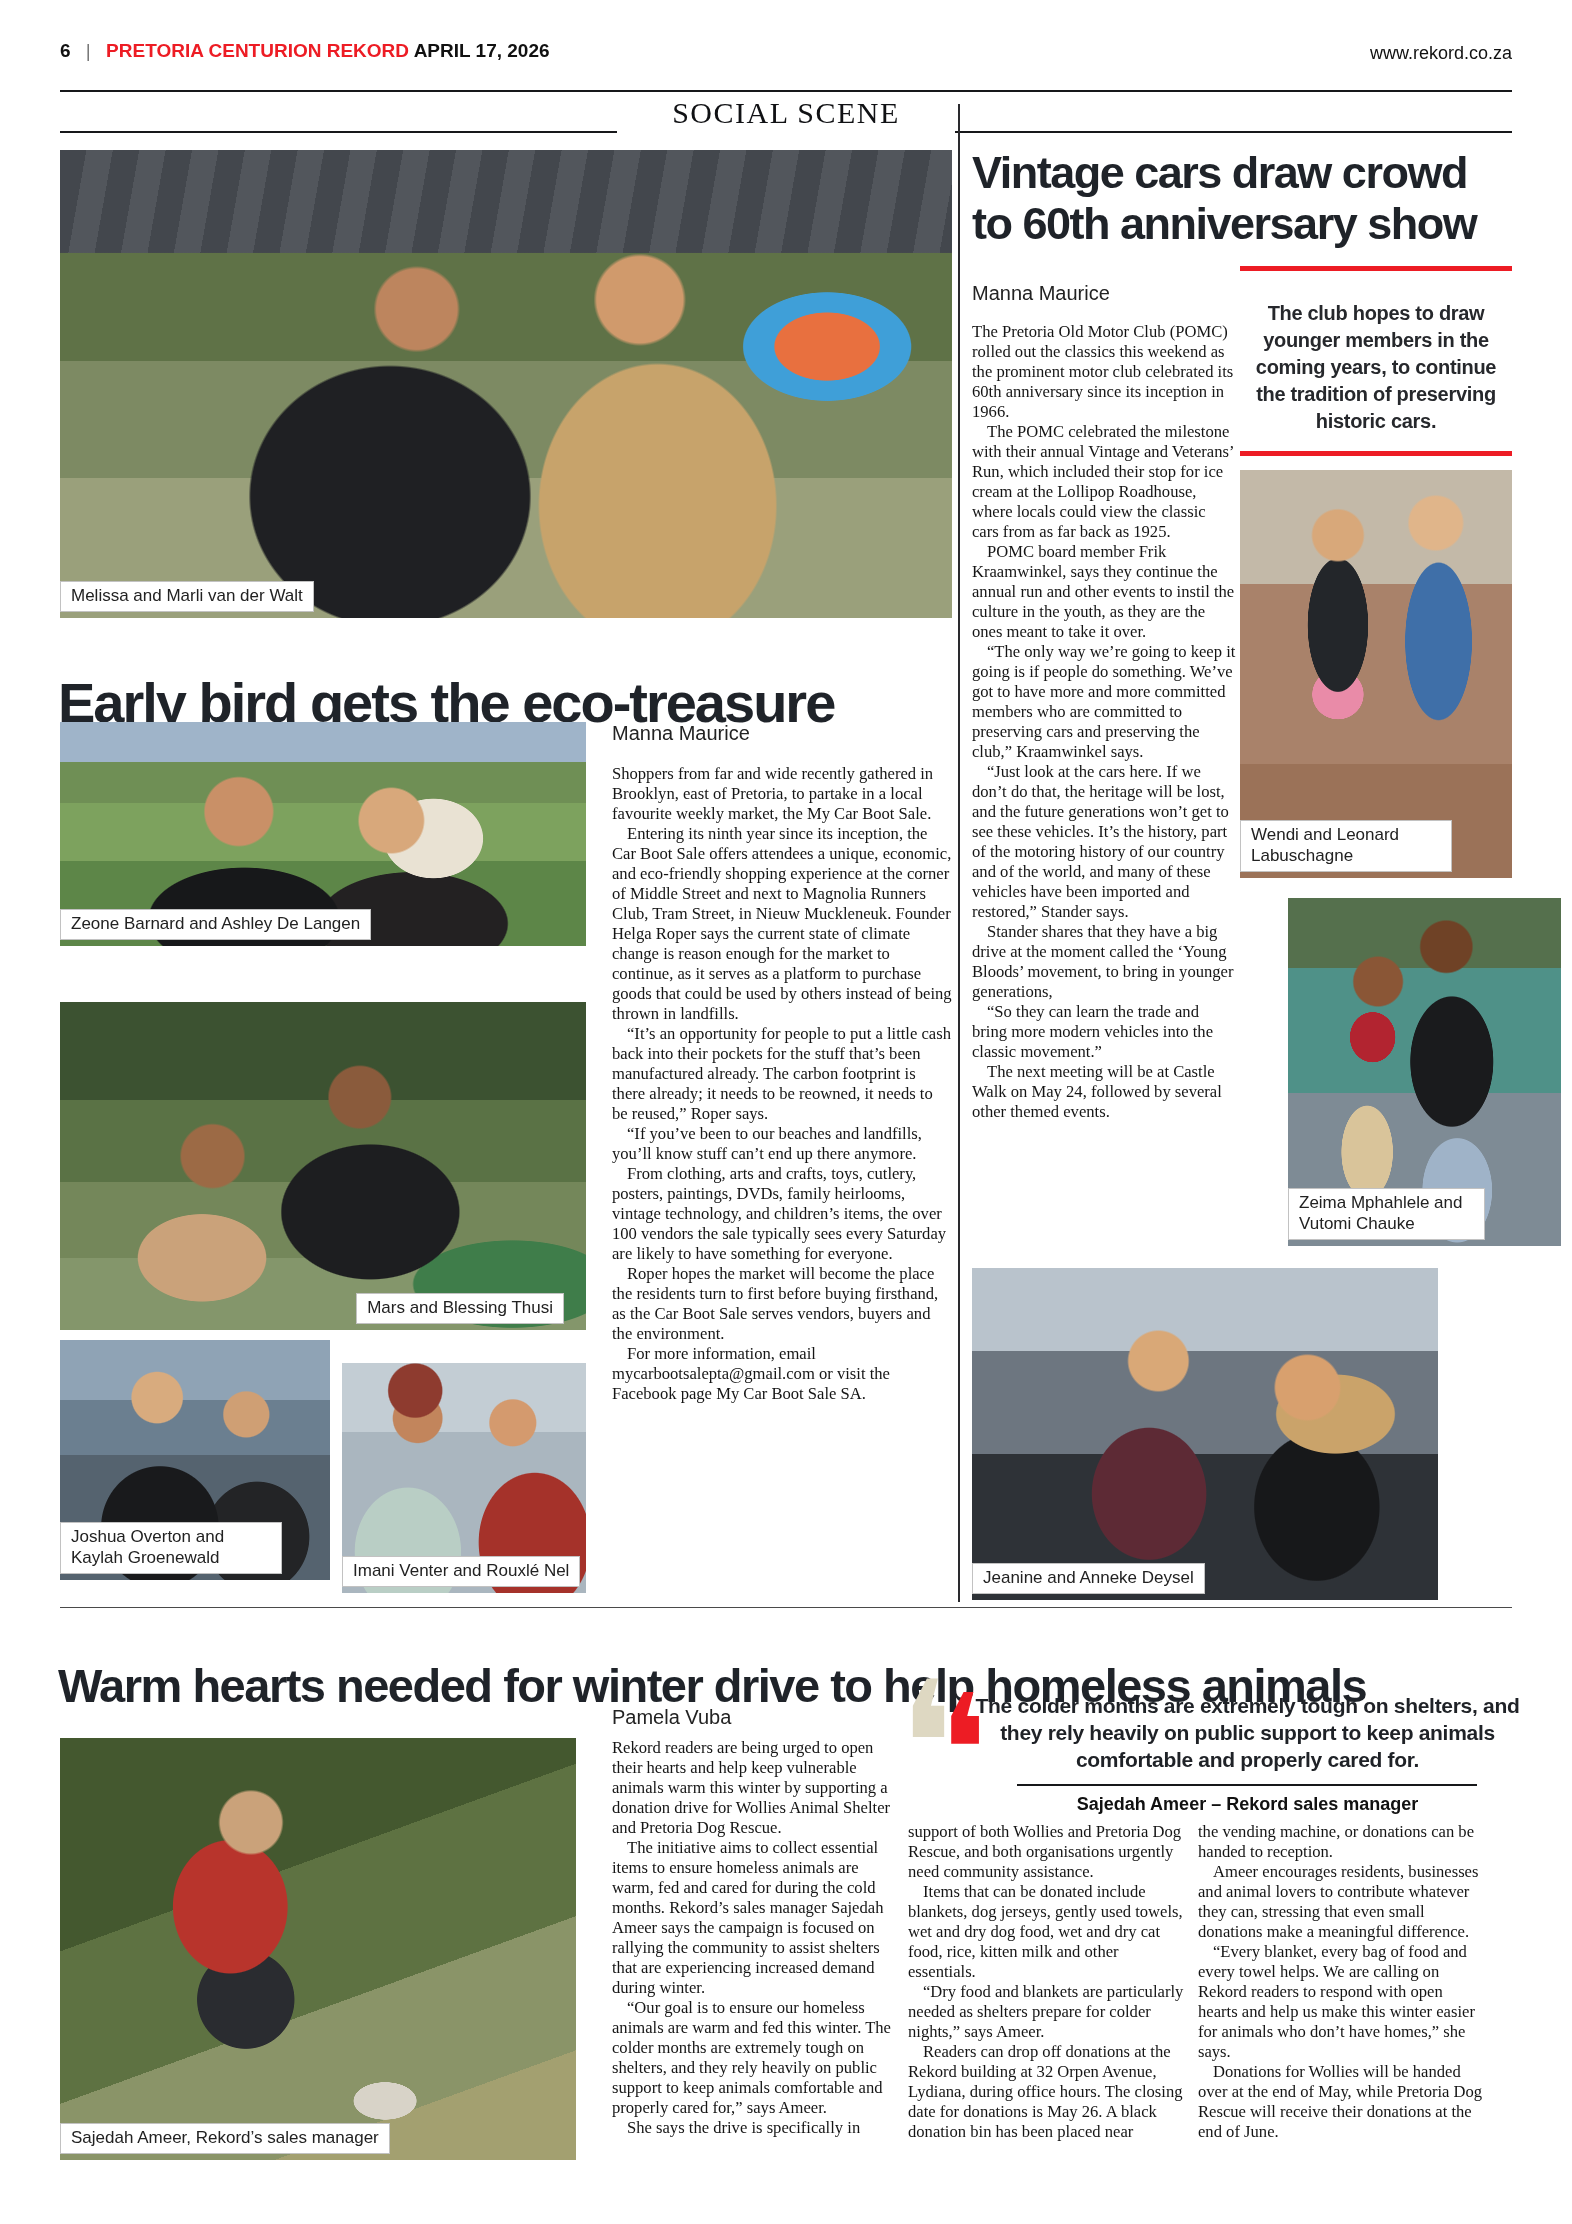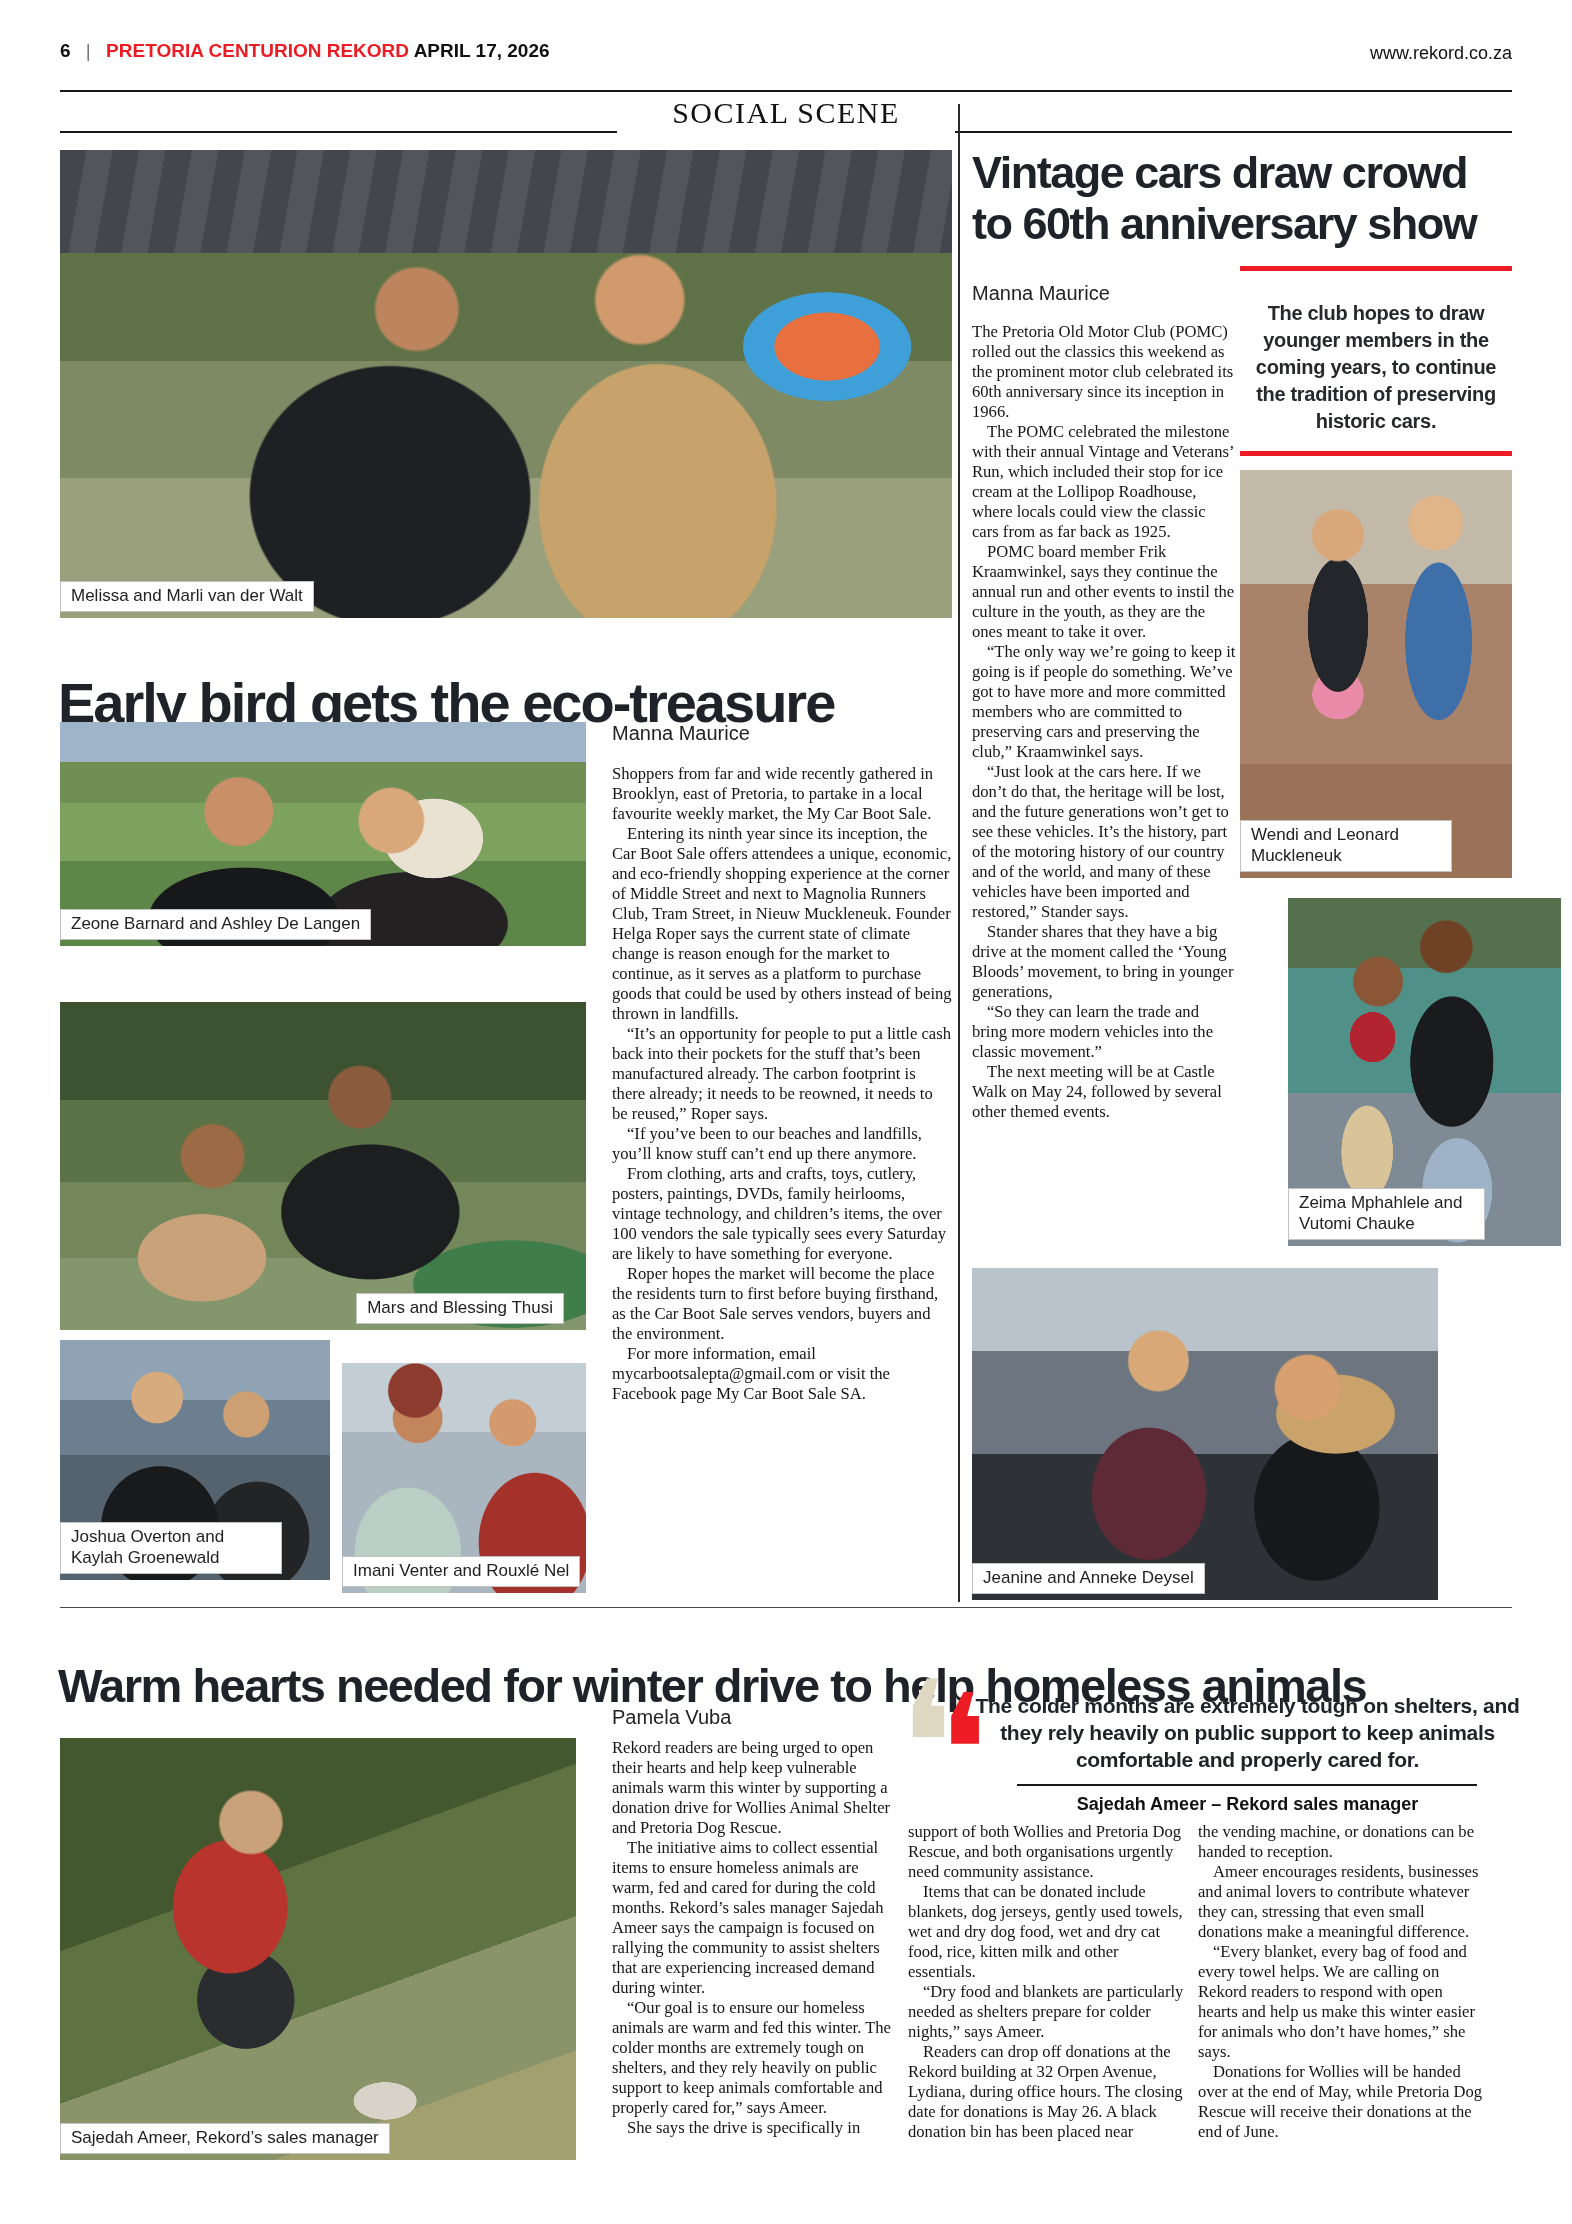--- a/index.html
+++ b/index.html
@@ -198,21 +198,21 @@
       <p>Stander shares that they have a big drive at the moment called the ‘Young Bloods’ movement, to bring in younger generations,</p>
       <p>“So they can learn the trade and bring more modern vehicles into the classic movement.”</p>
       <p>The next meeting will be at Castle Walk on May 24, followed by several other themed events.</p>
     </div>
   <div class="pullquote">
     <div class="pq-bar"></div>
     <div class="pq-text">The club hopes to draw younger members in the coming years, to continue the tradition of preserving historic cars.</div>
     <div class="pq-bar"></div>
   </div>
   <div class="photo ph-wendi">
-    <div class="caption w190">Wendi and Leonard Muckleneuk</div>
+    <div class="caption w190">Wendi and Leonard Labuschagne</div>
   </div>
   <div class="photo ph-zeima">
     <div class="caption w175">Zeima Mphahlele and Vutomi Chauke</div>
   </div>
   <div class="photo ph-jeanine">
     <div class="caption">Jeanine and Anneke Deysel</div>
   </div>
 
   <div class="rule-mid"></div>
   <h2 class="headline warm-headline">Warm hearts needed for winter drive to help homeless animals</h2>

